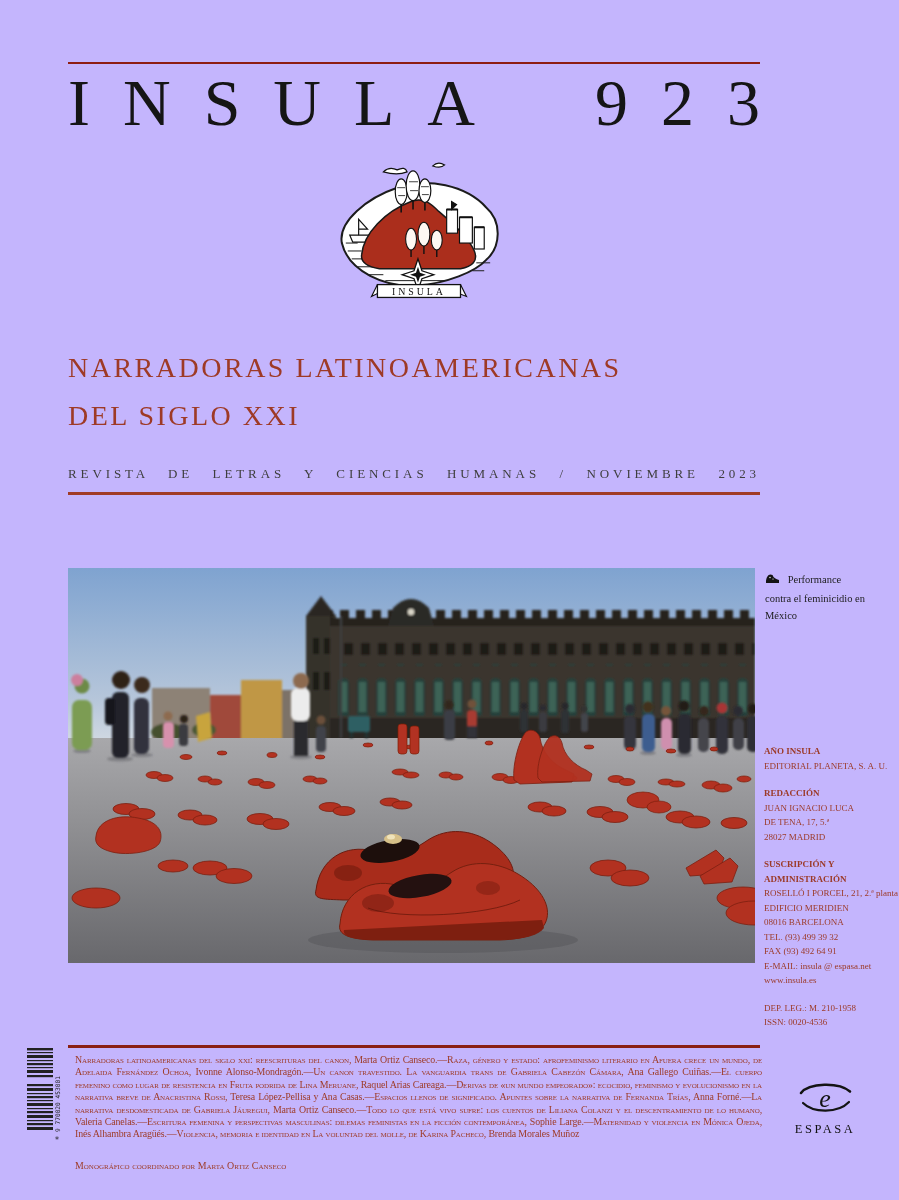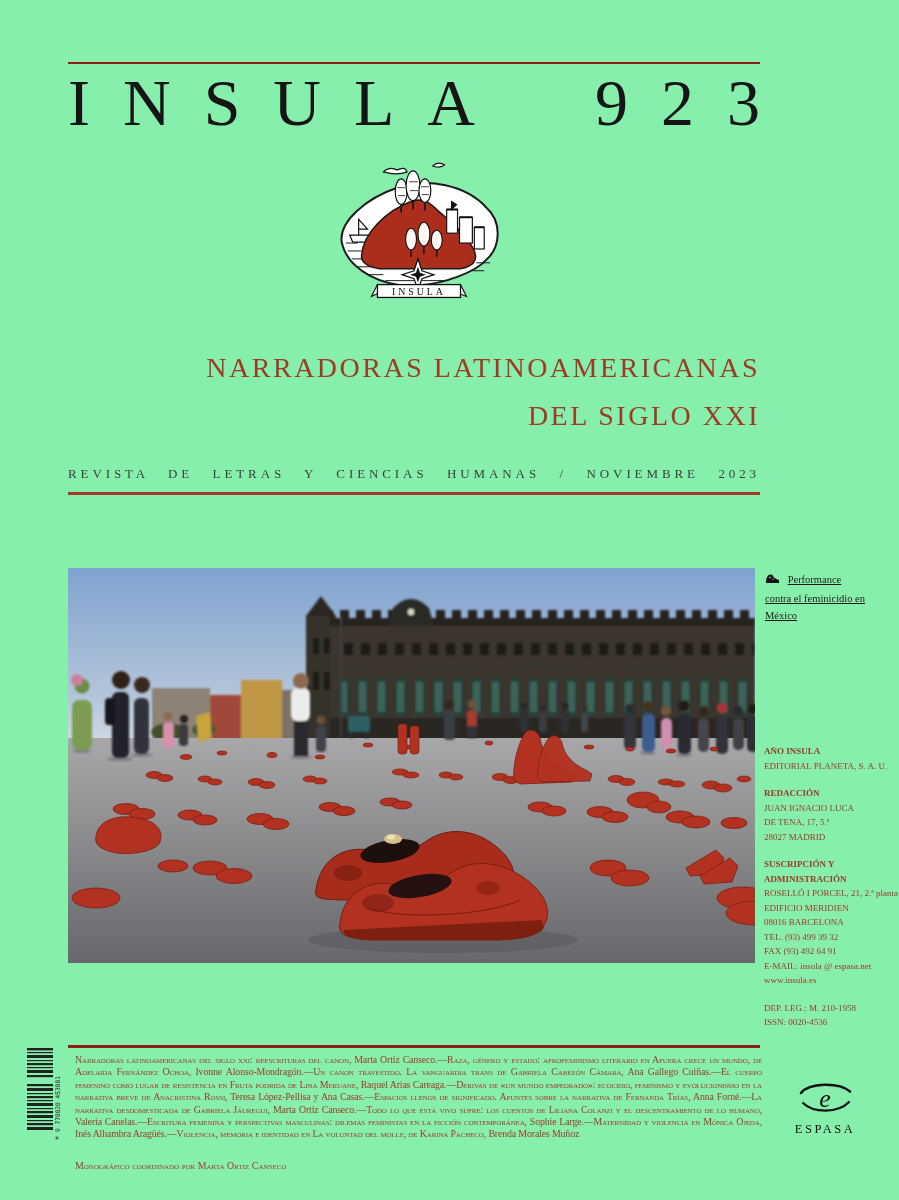--- a/index.html
+++ b/index.html
@@ -1,38 +1,38 @@
 <!DOCTYPE html>
 <html><head>
 <meta charset="utf-8">
 <style>
   html,body{margin:0;padding:0;background:#e8e8e8;}
-  .page{position:relative;width:899px;height:1200px;margin:0 auto;background:#86efac;
+  .page{position:relative;width:899px;height:1200px;margin:0 auto;background:#c4b5fd;
         font-family:"Liberation Serif","DejaVu Serif",serif;overflow:hidden;}
   
   .rule-top{position:absolute;left:68px;top:62px;width:692px;height:2px;background:#8e1d12;}
   .masthead{position:absolute;left:68px;top:70px;width:692px;display:flex;justify-content:space-between;
             font-size:66px;line-height:1;color:#151515;}
   .masthead .word{letter-spacing:0.5em;margin-right:-0.5em;white-space:nowrap;}
   
   .logo{position:absolute;left:328px;top:160px;width:178px;height:148px;}
   
-  .cover-title{position:absolute;left:68px;top:344px;width:692px;text-align:right;
+  .cover-title{position:absolute;left:68px;top:344px;width:692px;text-align:left;
                color:#9e3a26;font-size:28px;letter-spacing:2.5px;line-height:48px;}
   
   .subtitle{position:absolute;left:68px;top:466px;width:692px;font-size:13px;color:#3e3e3e;
             letter-spacing:0.30em;margin-right:-0.30em;text-align:justify;text-align-last:justify;white-space:nowrap;}
   .rule-sub{position:absolute;left:68px;top:492px;width:692px;height:3px;background:#a03b26;}
   
   .photo{position:absolute;left:68px;top:568px;width:687px;height:395px;background:#9a9a9d;}
   .photo svg{display:block;width:100%;height:100%;}
   
   .caption{position:absolute;left:765px;top:571px;width:104px;font-size:10.5px;color:#1c1c1c;line-height:17px;}
   .caption .shoe-ic{display:inline-block;vertical-align:-2px;margin-right:5px;}
-  .cap-line{display:block;white-space:nowrap;text-decoration:underline;}
+  .cap-line{display:block;white-space:nowrap;}
   .cap-line:first-of-type{display:inline;}
   .imprint{position:absolute;left:764px;top:744px;width:134px;color:#9c3a28;font-size:9px;line-height:14.5px;}
   .imp-sec{margin-bottom:13px;}
   .imp-line{white-space:nowrap;}
   .imp-line.b{font-weight:bold;}
   
   .rule-contents{position:absolute;left:68px;top:1045px;width:692px;height:2.5px;background:#8a2014;}
   .contents{position:absolute;left:75px;top:1054px;width:687px;color:#9e3b27;
             font-size:9.9px;line-height:12.4px;letter-spacing:-0.15px;text-align:justify;}
   .contents .sc{font-variant:small-caps;}

